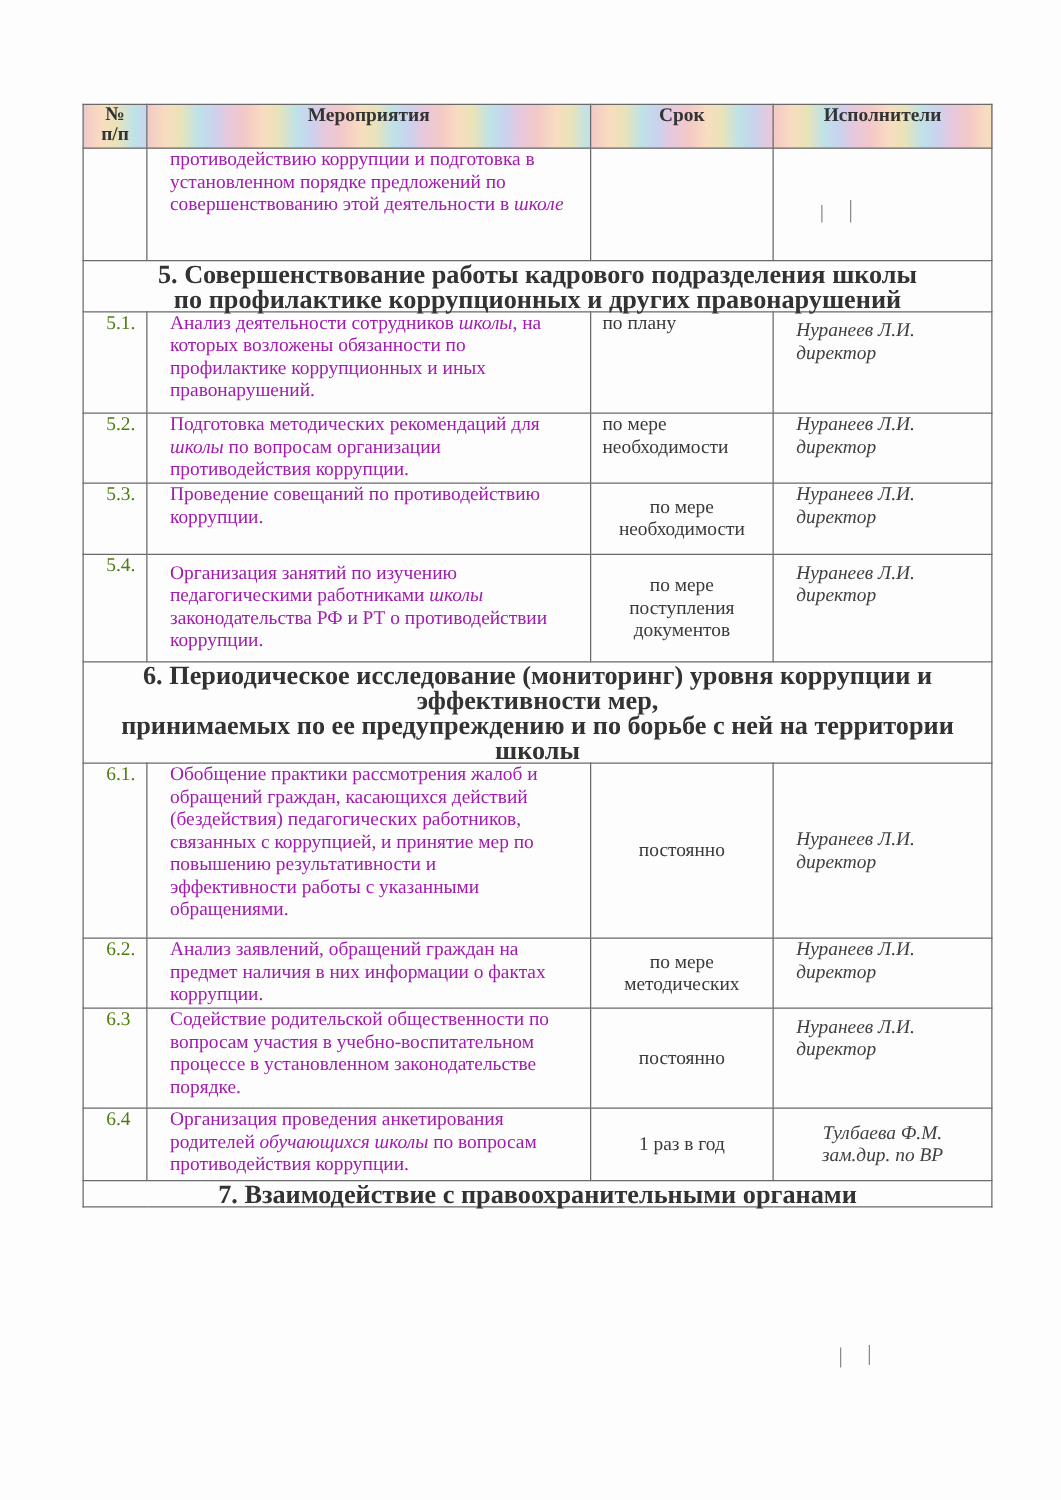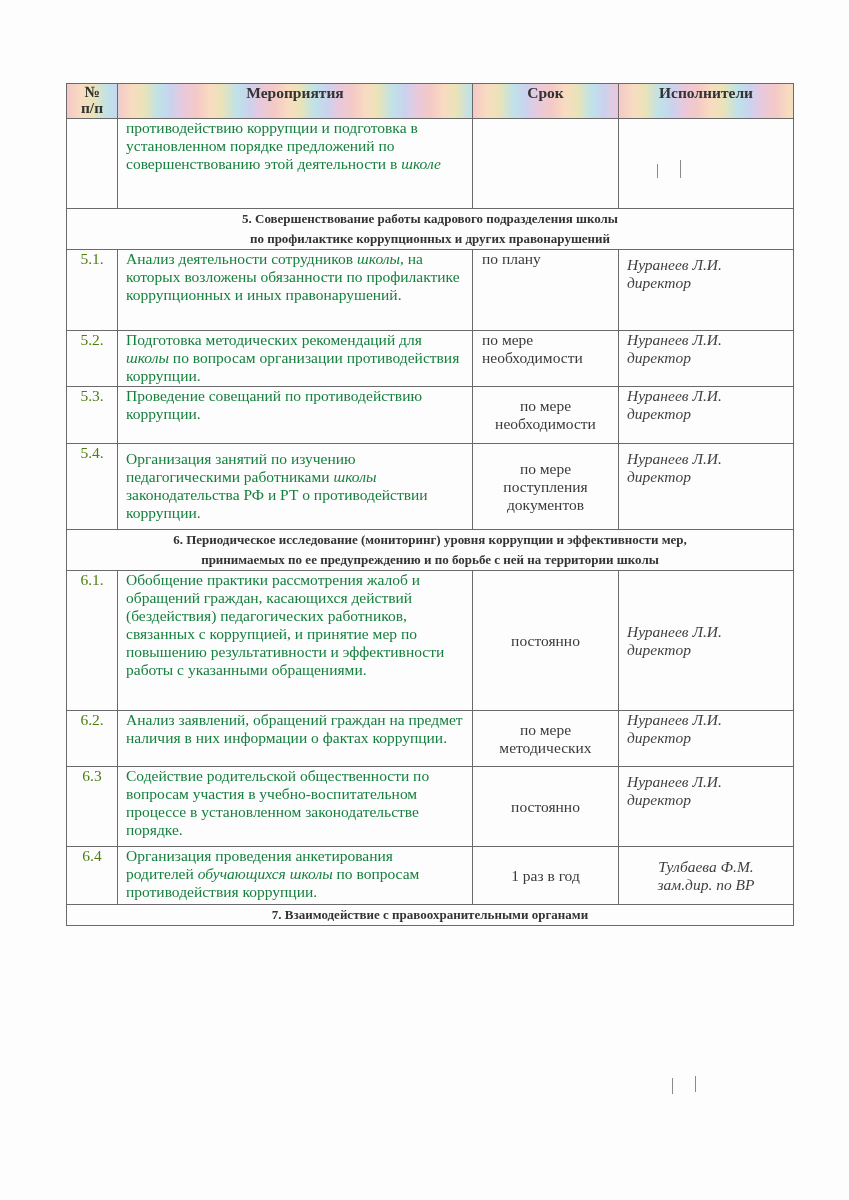--- a/index.html
+++ b/index.html
@@ -26,21 +26,21 @@
       left: 66px;
       top: 83px;
       width: 727px;
       border-collapse: collapse;
       table-layout: fixed;
       font-size: 15.5px;
       line-height: 18px;
     }
     table.plan td, table.plan th {
       border: 1px solid #6a6a6a;
-      padding: 0 8px;
+      padding: 0 18px;
       vertical-align: top;
     }
     col.c-num { width: 51px; }
     col.c-act { width: 355px; }
     col.c-term { width: 146px; }
     col.c-exec { width: 175px; }
 
     thead th {
       height: 34px;
       font-weight: bold;
@@ -57,21 +57,21 @@
     thead th.num-head {
       line-height: 16px;
       padding: 0;
     }
     td.num {
       text-align: center;
       vertical-align: middle;
       padding: 0;
       color: #4d7c0f;
     }
-    td.act { color: #15803d; }
+    td.act { color: #a21caf; }
     td.term { color: #3a3a3a; }
     td.term.center {
       text-align: center;
       vertical-align: middle;
     }
     td.term.left-top {
       text-align: left;
       vertical-align: top;
       padding-left: 9px;
     }
@@ -81,21 +81,21 @@
       padding-left: 8px;
     }
     td.exec.top { vertical-align: top; padding-top: 6px; }
     td.exec.middle { vertical-align: middle; }
     td.exec.center { text-align: center; vertical-align: middle; margin-top: 32px; }
     .ital { font-style: italic; }
     tr.section td {
       text-align: center;
       font-weight: bold;
       color: #333;
-      font-size: 13px;
+      font-size: 21px;
       line-height: 20px;
       vertical-align: middle;
     }
     .mark {
       position: absolute;
       width: 1px;
       background: #8a8a8a;
     }
   </style>
 </head>

